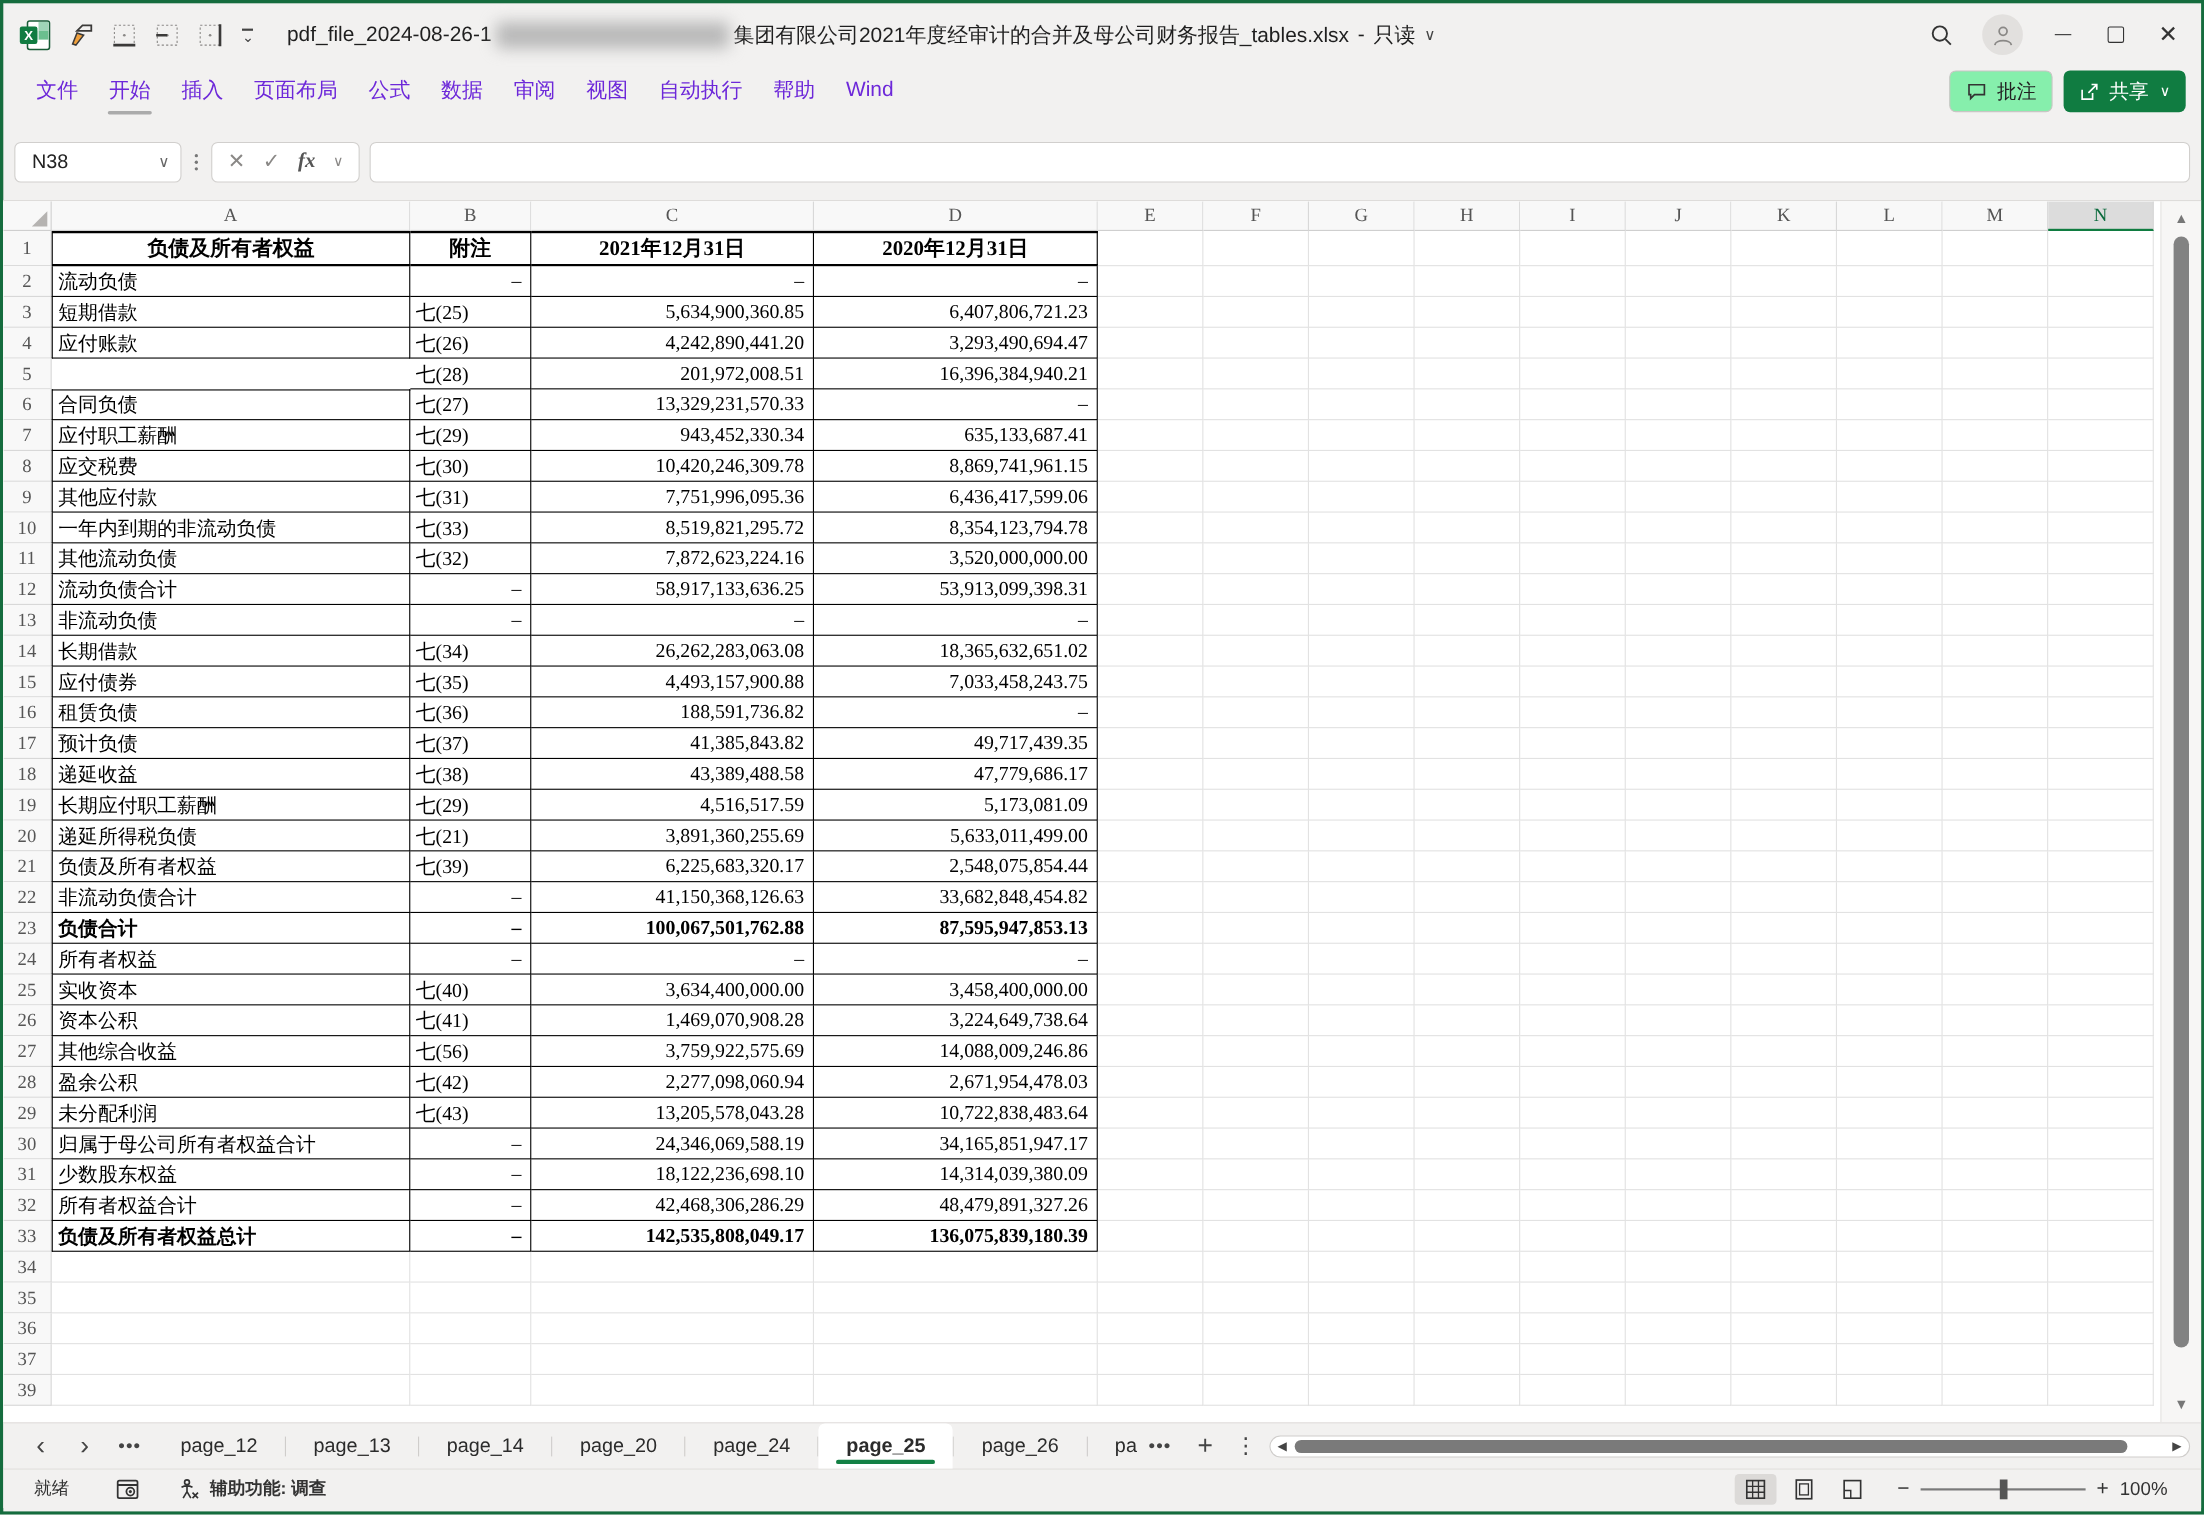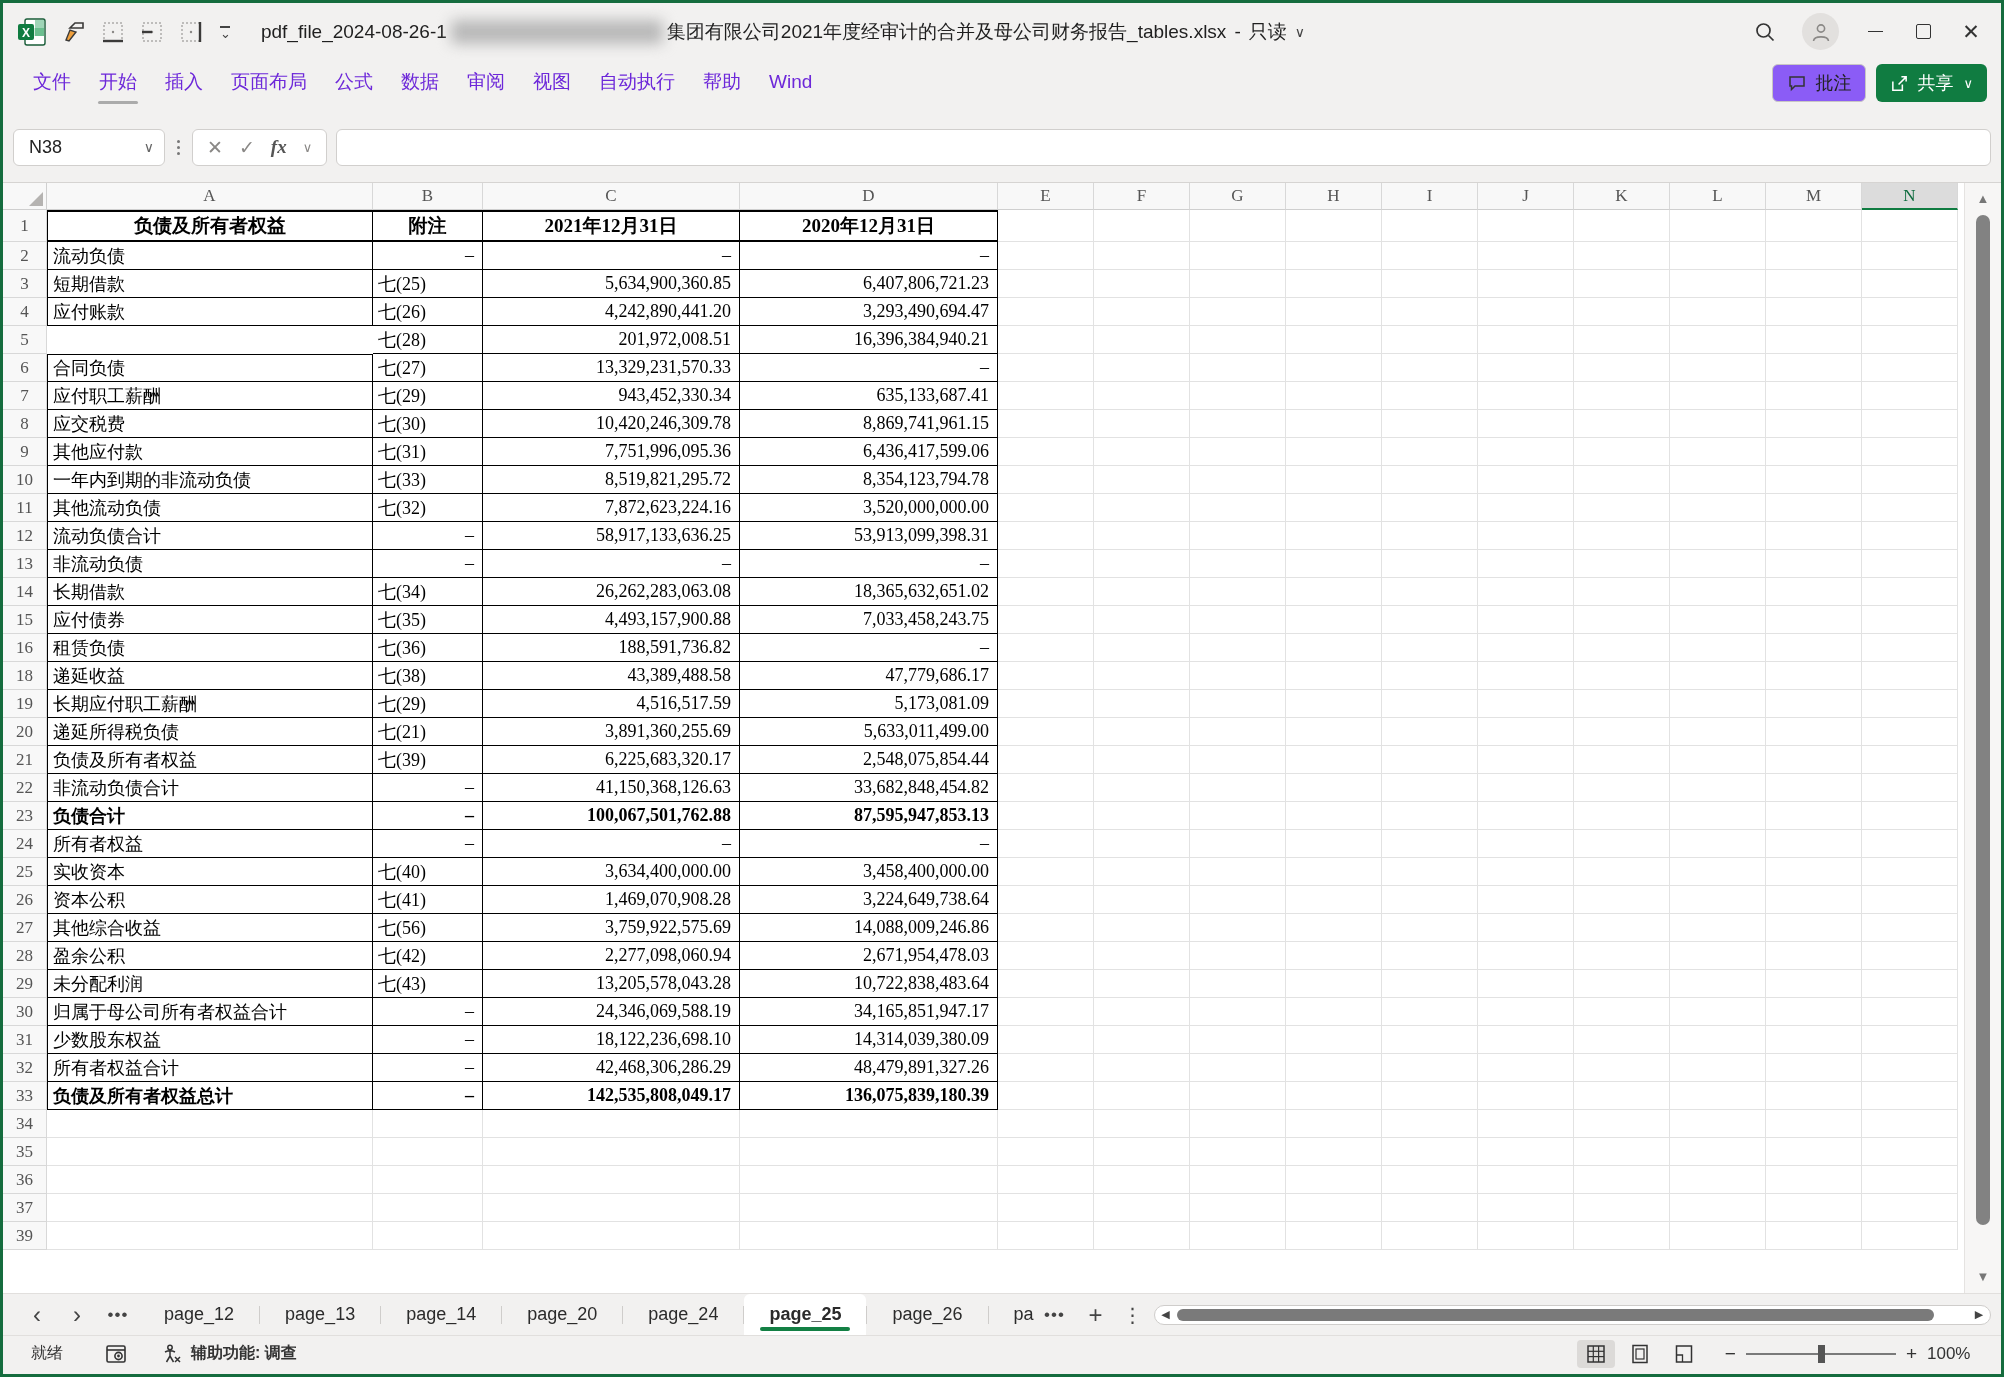--- a/index.html
+++ b/index.html
@@ -23,21 +23,21 @@
   .avatar { width:37px; height:37px; border-radius:50%; background:#e2e0de; display:flex; align-items:center; justify-content:center; margin:0 12px; }
   .winctl { width:48px; height:44px; display:flex; align-items:center; justify-content:center; font-size:20px; color:#333; }
   .maxbox { width:15px; height:15px; border:1.6px solid #333; border-radius:2px; }
   .minbar { width:15px; height:1.8px; background:#333; }
   .closex { font-size:21px; }
   
   .menubar { height:52px; flex:0 0 52px; display:flex; align-items:center; padding:0 10px 8px 16px; position:relative; }
   .menu-item { padding:6px 14px; font-size:19px; color:#6d28d9; position:relative; white-space:nowrap; }
   .menu-item.active::after { content:""; position:absolute; left:13px; right:13px; bottom:-3px; height:3px; background:#ababab; border-radius:2px; }
   .menubar-right { position:absolute; right:14px; top:4px; display:flex; gap:10px; align-items:center; }
-  .comment-btn { height:38px; padding:0 14px; background:#8b5cf6; border:1px solid #c8c6c4; border-radius:6px; display:flex; align-items:center; gap:8px; font-size:18px; color:#222; }
+  .comment-btn { height:38px; padding:0 14px; background:#86efac; border:1px solid #c8c6c4; border-radius:6px; display:flex; align-items:center; gap:8px; font-size:18px; color:#222; }
   .share-btn { height:38px; padding:0 14px; background:#107c41; border-radius:6px; display:flex; align-items:center; gap:8px; font-size:18px; color:#fff; }
   .share-caret { font-size:13px; margin-left:2px; }
   
   .formula-row { height:70px; flex:0 0 70px; display:flex; align-items:center; padding:0 10px; gap:9px; }
   .name-box { width:152px; height:37px; background:#fff; border:1px solid #d1cfcd; border-radius:6px; display:flex; align-items:center; padding:0 10px 0 15px; font-size:18px; color:#222; }
   .name-caret { margin-left:auto; color:#666; font-size:14px; }
   .vdots { color:#777; font-size:18px; letter-spacing:0; line-height:6px; display:flex; flex-direction:column; gap:3px; padding:0 3px; }
   .vdots i { width:3px; height:3px; background:#777; border-radius:50%; display:block; }
   .fx-group { height:37px; background:#fff; border:1px solid #d1cfcd; border-radius:6px; display:flex; align-items:center; gap:16px; padding:0 14px; color:#8a8886; font-size:19px; }
   .fx { font-family:"Liberation Serif","DejaVu Serif",serif; font-style:italic; font-weight:bold; color:#555; }
@@ -504,20 +504,37 @@
           <div class="cell empty" style="width: 96px; flex: 0 0 96px;"></div>
           <div class="cell empty" style="width: 96px; flex: 0 0 96px;"></div>
           <div class="cell empty" style="width: 96px; flex: 0 0 96px;"></div>
           <div class="cell empty" style="width: 96px; flex: 0 0 96px;"></div>
           <div class="cell empty" style="width: 96px; flex: 0 0 96px;"></div>
           <div class="cell empty" style="width: 96px; flex: 0 0 96px;"></div>
           <div class="cell empty" style="width: 96px; flex: 0 0 96px;"></div>
           <div class="cell empty" style="width: 96px; flex: 0 0 96px;"></div>
         </div>
         <div class="grid-row">
+          <div class="row-hdr">17</div>
+          <div class="cell tbl first al" style="width: 326px; flex: 0 0 326px;">预计负债</div>
+          <div class="cell tbl al" style="width: 110px; flex: 0 0 110px;">七(37)</div>
+          <div class="cell tbl ar" style="width: 257px; flex: 0 0 257px;">41,385,843.82</div>
+          <div class="cell tbl ar" style="width: 258px; flex: 0 0 258px;">49,717,439.35</div>
+          <div class="cell empty" style="width: 96px; flex: 0 0 96px;"></div>
+          <div class="cell empty" style="width: 96px; flex: 0 0 96px;"></div>
+          <div class="cell empty" style="width: 96px; flex: 0 0 96px;"></div>
+          <div class="cell empty" style="width: 96px; flex: 0 0 96px;"></div>
+          <div class="cell empty" style="width: 96px; flex: 0 0 96px;"></div>
+          <div class="cell empty" style="width: 96px; flex: 0 0 96px;"></div>
+          <div class="cell empty" style="width: 96px; flex: 0 0 96px;"></div>
+          <div class="cell empty" style="width: 96px; flex: 0 0 96px;"></div>
+          <div class="cell empty" style="width: 96px; flex: 0 0 96px;"></div>
+          <div class="cell empty" style="width: 96px; flex: 0 0 96px;"></div>
+        </div>
+        <div class="grid-row">
           <div class="row-hdr">18</div>
           <div class="cell tbl first al" style="width: 326px; flex: 0 0 326px;">递延收益</div>
           <div class="cell tbl al" style="width: 110px; flex: 0 0 110px;">七(38)</div>
           <div class="cell tbl ar" style="width: 257px; flex: 0 0 257px;">43,389,488.58</div>
           <div class="cell tbl ar" style="width: 258px; flex: 0 0 258px;">47,779,686.17</div>
           <div class="cell empty" style="width: 96px; flex: 0 0 96px;"></div>
           <div class="cell empty" style="width: 96px; flex: 0 0 96px;"></div>
           <div class="cell empty" style="width: 96px; flex: 0 0 96px;"></div>
           <div class="cell empty" style="width: 96px; flex: 0 0 96px;"></div>
           <div class="cell empty" style="width: 96px; flex: 0 0 96px;"></div>

